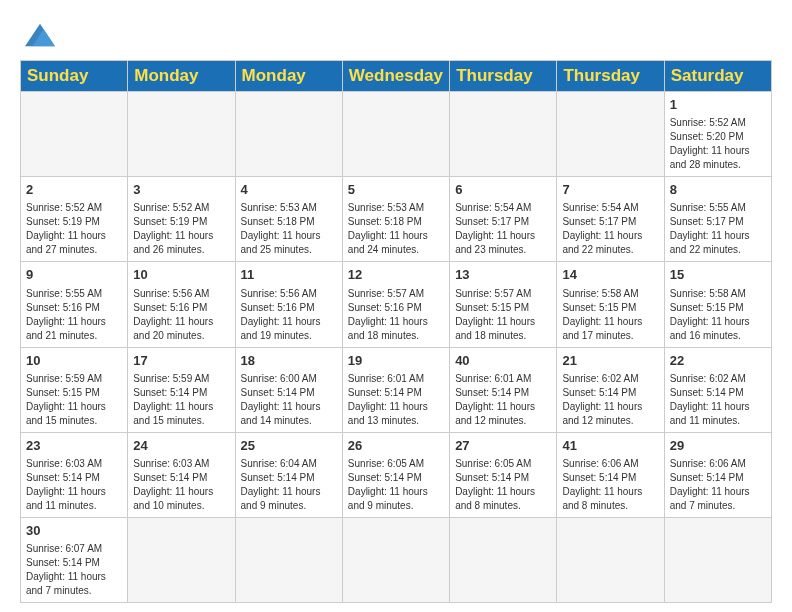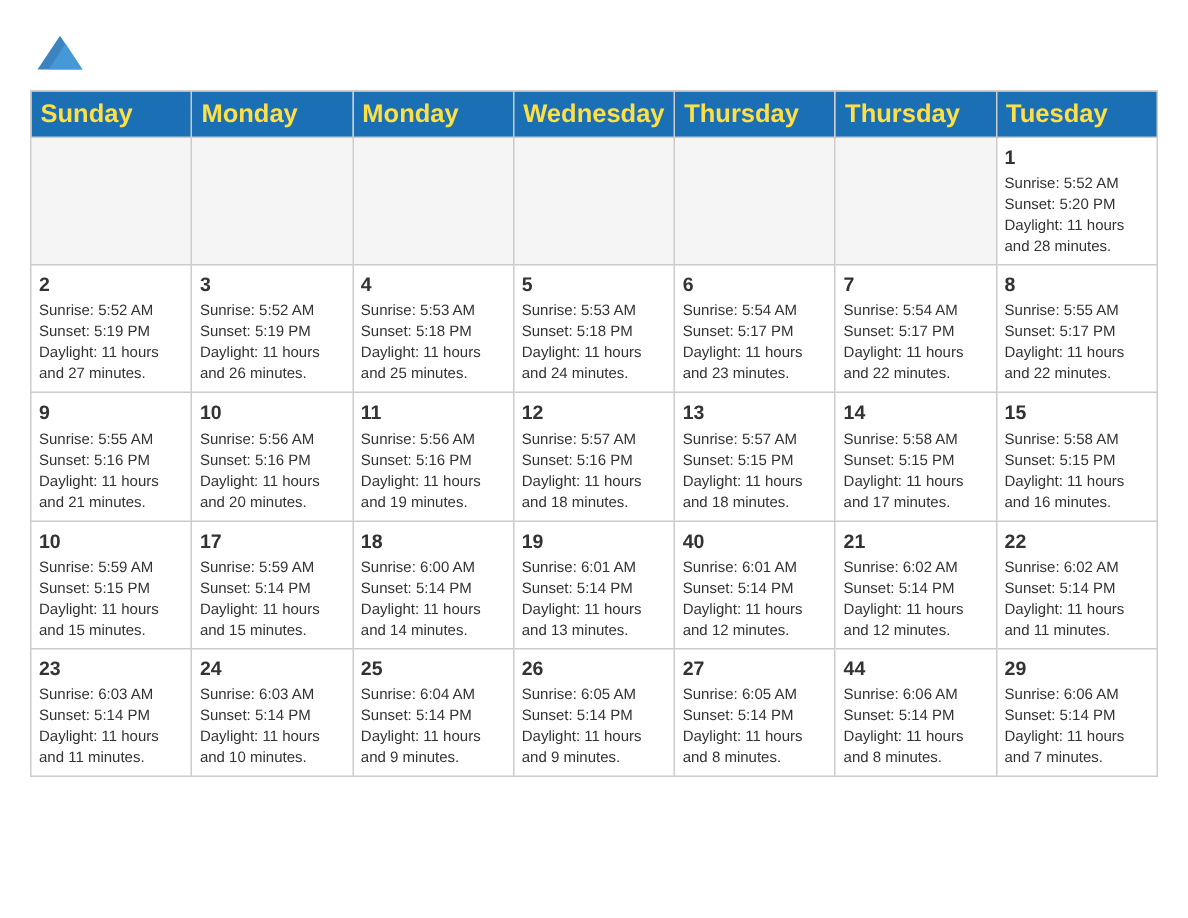--- a/index.html
+++ b/index.html
@@ -100,21 +100,21 @@
 
 <table class="calendar">
   <thead>
     <tr>
     <th>Sunday</th>
         <th>Monday</th>
         <th>Monday</th>
         <th>Wednesday</th>
         <th>Thursday</th>
         <th>Thursday</th>
-        <th>Tuesday</th>
+        <th>Saturday</th>
       </tr>
   </thead>
   <tbody id="calendar-body">
   <tr>
         <td class="empty"></td>
         <td class="empty"></td>
         <td class="empty"></td>
         <td class="empty"></td>
         <td class="empty"></td>
         <td class="empty"></td>
@@ -309,28 +309,43 @@
 and 9 minutes.</div>
         </td>
         <td>
           <span class="day-num">27</span>
           <div class="day-info" style="white-space: pre-line;">Sunrise: 6:05 AM
 Sunset: 5:14 PM
 Daylight: 11 hours
 and 8 minutes.</div>
         </td>
         <td>
-          <span class="day-num">44</span>
+          <span class="day-num">41</span>
           <div class="day-info" style="white-space: pre-line;">Sunrise: 6:06 AM
 Sunset: 5:14 PM
 Daylight: 11 hours
 and 8 minutes.</div>
         </td>
         <td>
           <span class="day-num">29</span>
           <div class="day-info" style="white-space: pre-line;">Sunrise: 6:06 AM
 Sunset: 5:14 PM
 Daylight: 11 hours
 and 7 minutes.</div>
         </td>
+      </tr>
+      <tr>
+        <td>
+          <span class="day-num">30</span>
+          <div class="day-info" style="white-space: pre-line;">Sunrise: 6:07 AM
+Sunset: 5:14 PM
+Daylight: 11 hours
+and 7 minutes.</div>
+        </td>
+        <td class="empty"></td>
+        <td class="empty"></td>
+        <td class="empty"></td>
+        <td class="empty"></td>
+        <td class="empty"></td>
+        <td class="empty"></td>
       </tr>
     </tbody>
 </table>
 
 </body></html>

